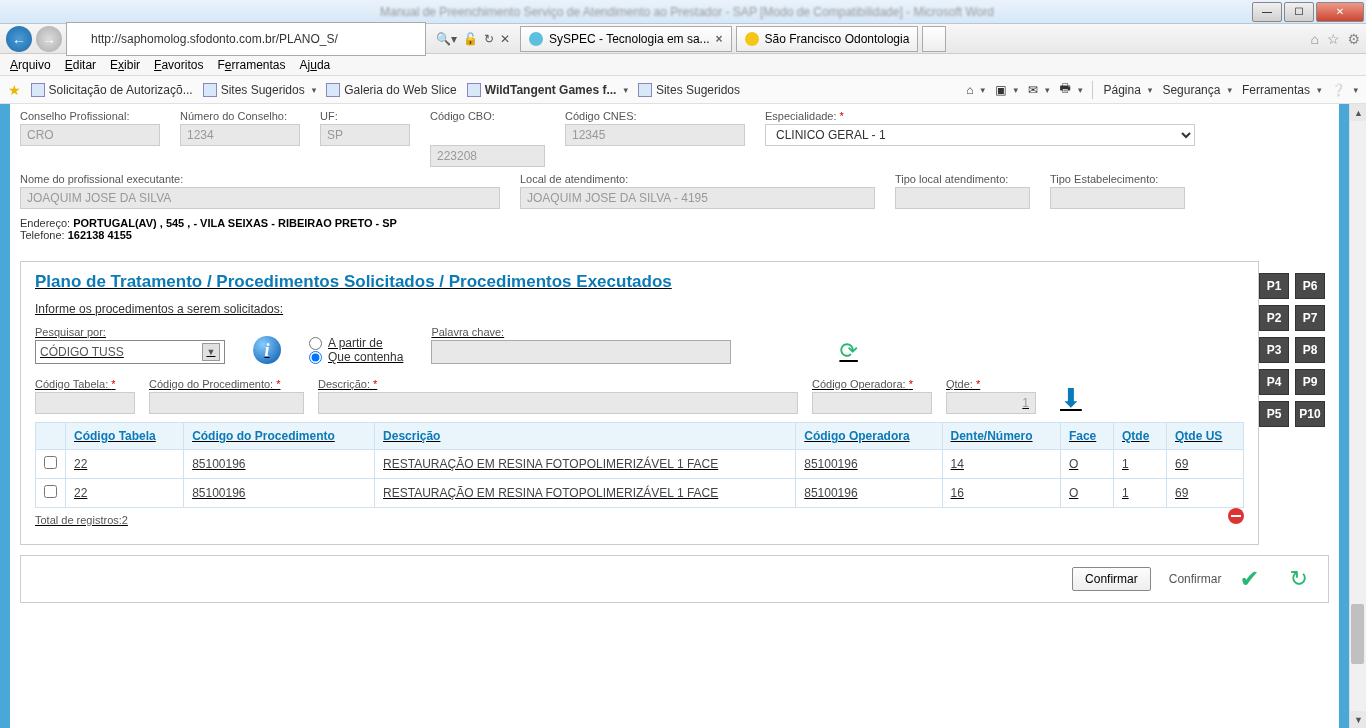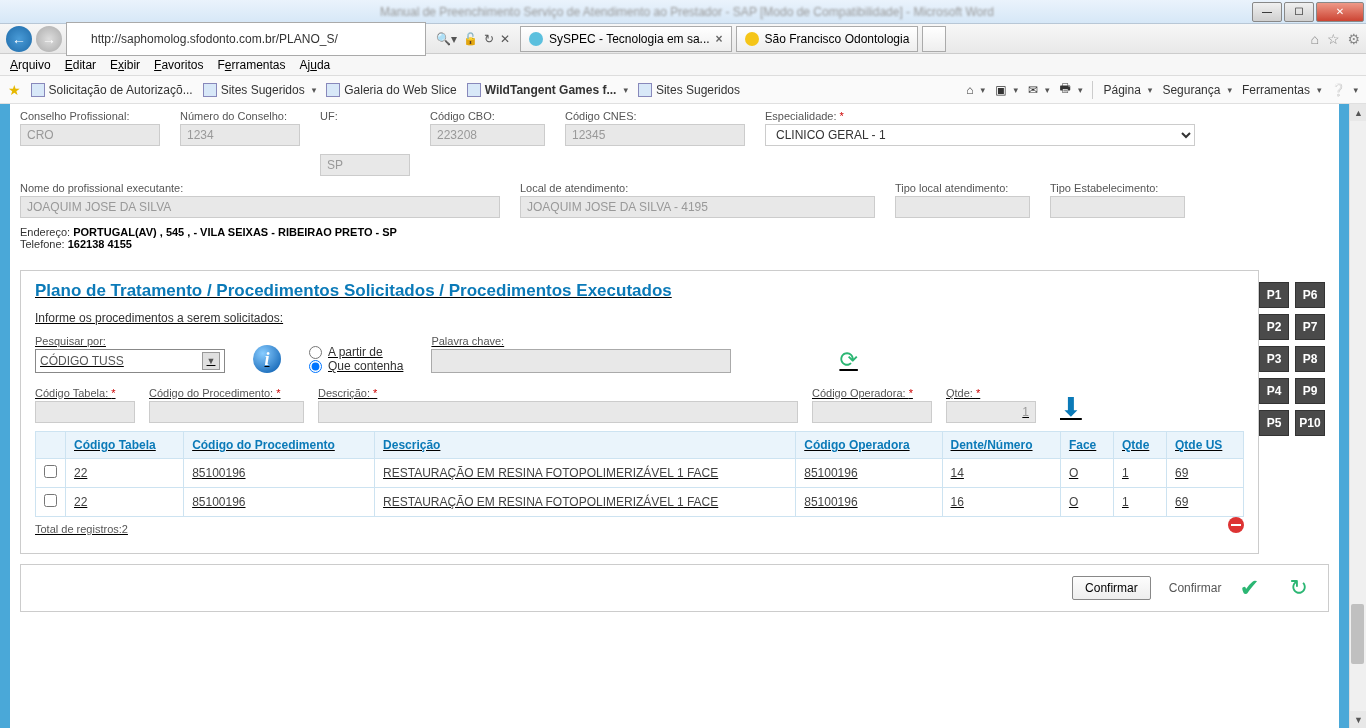--- a/index.html
+++ b/index.html
@@ -189,25 +189,25 @@
     <div class="panel">
       <div class="row">
         <div class="fld" style="width:140px;">
             <label>Conselho Profissional:</label>
             <input readonly="" value="CRO" style="">
           </div>
         <div class="fld" style="width:120px;">
             <label>Número do Conselho:</label>
             <input readonly="" value="1234" style="">
           </div>
-        <div class="fld" style="width:90px;gap:30px;">
+        <div class="fld" style="width:90px;">
             <label>UF:</label>
             <input readonly="" value="SP" style="">
           </div>
-        <div class="fld" style="width:115px;">
+        <div class="fld" style="width:115px;gap:21px;">
             <label>Código CBO:</label>
             <input readonly="" value="223208" style="">
           </div>
         <div class="fld" style="width:180px;">
             <label>Código CNES:</label>
             <input readonly="" value="12345" style="">
           </div>
         <div class="fld" style="width:430px;">
             <label><span>Especialidade: </span><span class="req">*</span></label>
           <div style="display:flex;">

